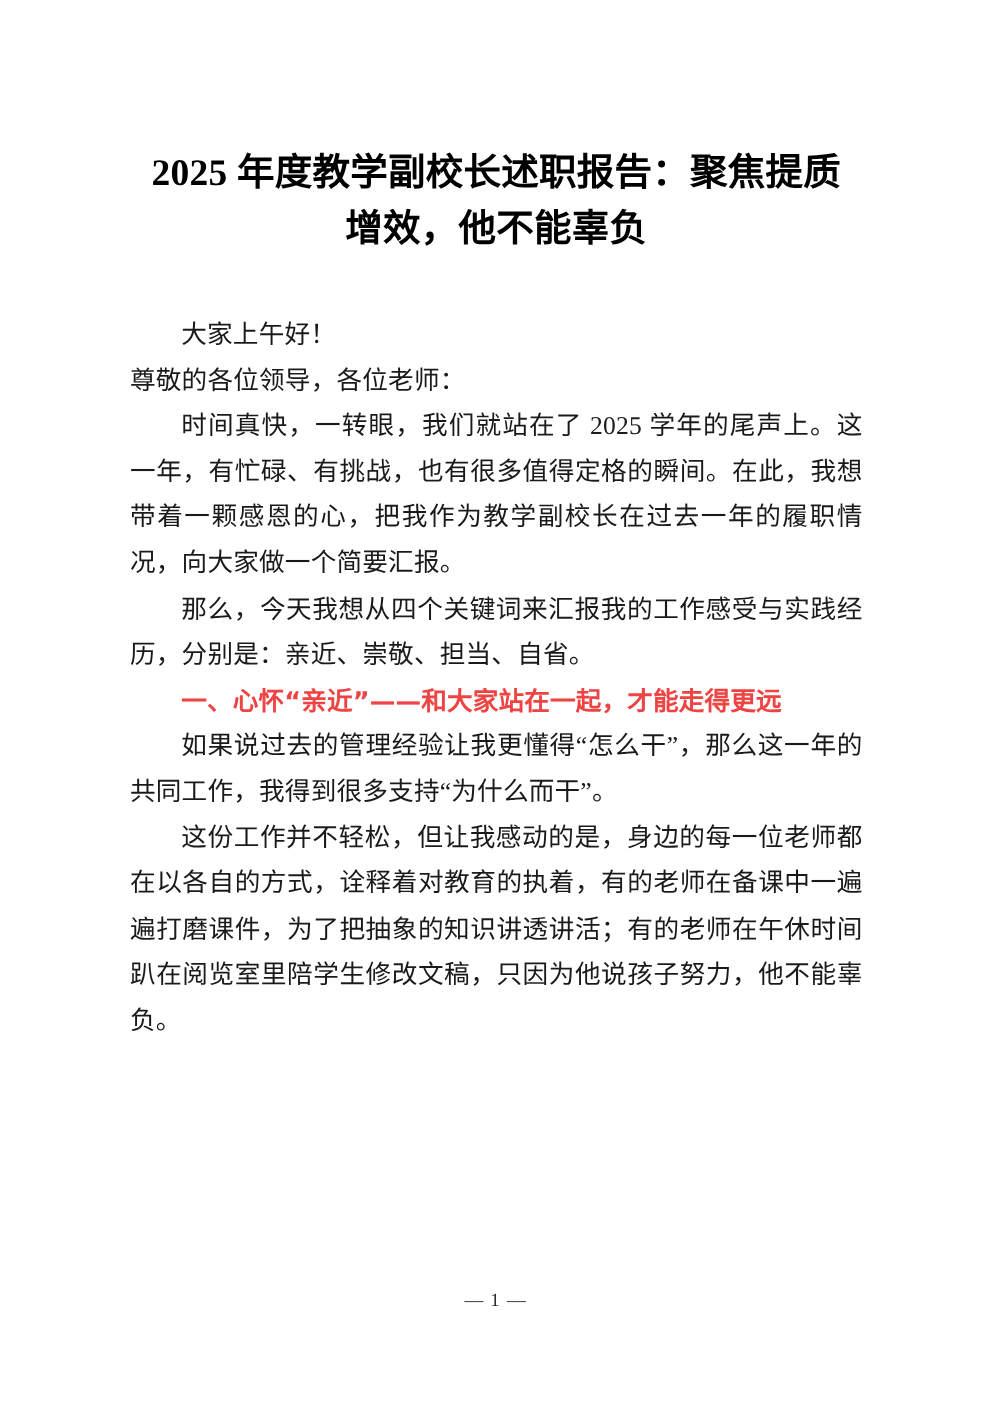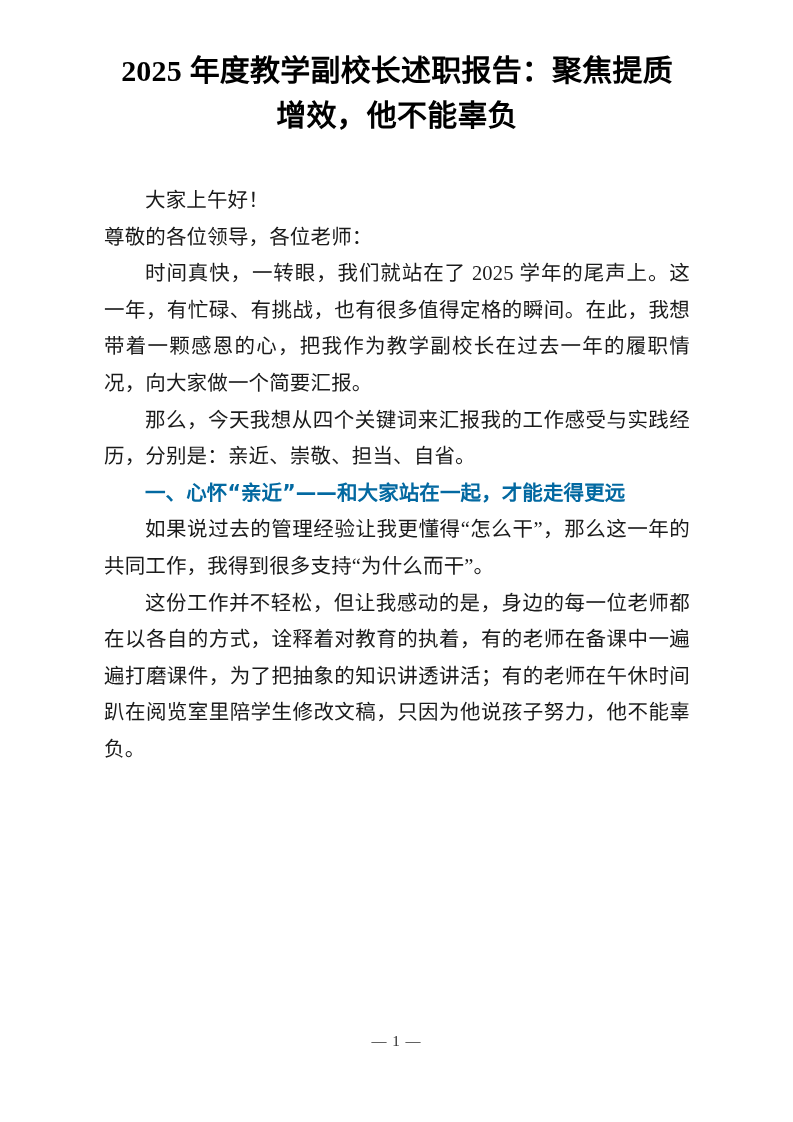--- a/index.html
+++ b/index.html
@@ -25,21 +25,21 @@
   .content {
     position: absolute;
     left: 104px;
     top: 0;
     width: 586px;
   }
 
   
   .doc-title {
     margin: 0;
-    padding-top: 48px;
+    padding-top: 116px;
     font-family: "Liberation Serif", "DejaVu Serif", serif;
     font-weight: bold;
     font-size: 30px;
     line-height: 45px;
     text-align: center;
     letter-spacing: 0.2px;
     color: #000000;
   }
 
   
@@ -66,21 +66,21 @@
   
   h2.section-heading {
     margin: 0;
     font-family: "DejaVu Sans", "Liberation Sans", sans-serif;
     font-weight: bold;
     font-size: 20.5px;
     line-height: 36.6px;
     text-indent: 41px;
     text-align: left;
     letter-spacing: 0.1px;
-    color: #0369a1;
+    color: #ef4444;
   }
 
   
   .page-footer {
     position: absolute;
     left: 0;
     right: 0;
     top: 1032px;
     text-align: center;
     font-family: "Liberation Serif", "DejaVu Serif", serif;

